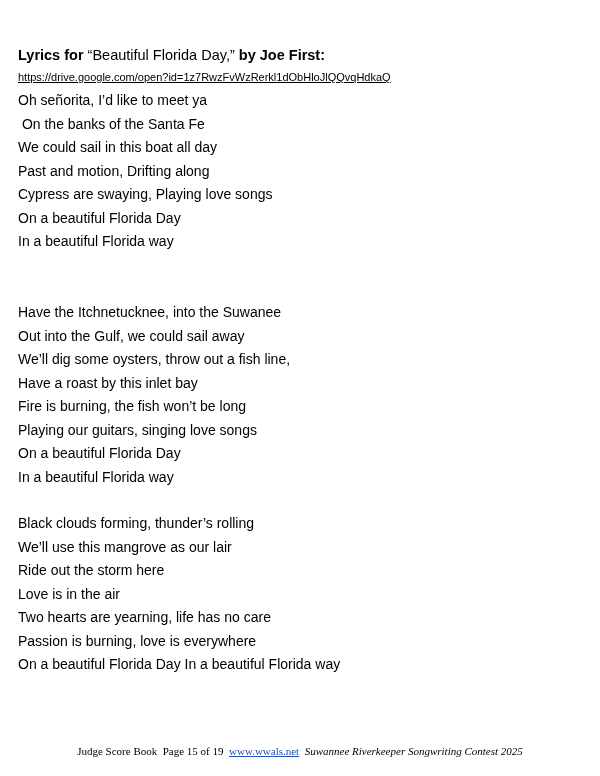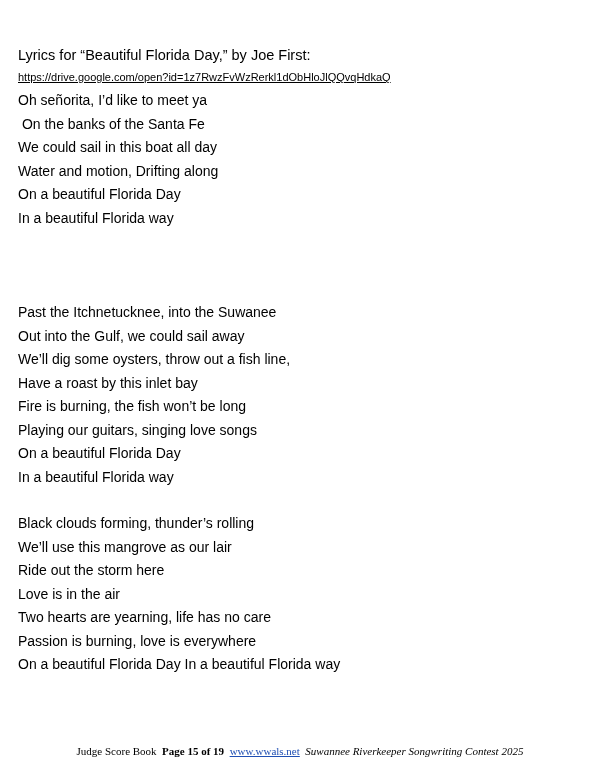--- a/index.html
+++ b/index.html
@@ -1,46 +1,47 @@
 <!DOCTYPE html>
 <html><head>
 <meta charset="utf-8">
 <style>
   html, body { margin: 0; padding: 0; background: #ffffff; }
   body { width: 600px; height: 776px; position: relative; overflow: hidden; font-family: "Liberation Sans", sans-serif; color: #000; }
   .title { position: absolute; left: 18px; top: 46px; font-size: 14.5px; line-height: 18px; white-space: nowrap; }
-  .title b { font-weight: normal; }
+  .title b { font-weight: bold; }
   .url { position: absolute; left: 18px; top: 70px; font-size: 11px; line-height: 14px; color: #000; text-decoration: underline; white-space: nowrap; }
   .stanza { position: absolute; left: 18px; }
   .line { font-size: 14px; line-height: 23.5px; height: 23.5px; white-space: pre; }
   .s1 { top: 89px; }
   .s2 { top: 301px; }
   .s3 { top: 512px; }
   .footer { position: absolute; left: 0; width: 600px; top: 744px; text-align: center; font-family: "Liberation Serif", serif; font-size: 11px; line-height: 14px; white-space: nowrap; }
-  .footer .pg { font-weight: bold; }
+  .footer .pg { font-weight: normal; }
   .footer a { color: #1f4fb3; text-decoration: underline; }
   .footer i { font-style: italic; }
 </style>
 </head>
 <body>
 
 <div class="title"><b>Lyrics for </b><span>“Beautiful Florida Day,”</span><b> by Joe First:</b></div>
 <a class="url">https://drive.google.com/open?id=1z7RwzFvWzRerkl1dObHloJlQQvqHdkaQ</a>
 
 <div class="stanza s1">
   <div class="line">Oh señorita, I’d like to meet ya</div>
   <div class="line"> On the banks of the Santa Fe</div>
   <div class="line">We could sail in this boat all day</div>
-  <div class="line">Water and motion, Drifting along</div>
+  <div class="line">Past and motion, Drifting along</div>
+  <div class="line">Cypress are swaying, Playing love songs</div>
   <div class="line">On a beautiful Florida Day</div>
   <div class="line">In a beautiful Florida way</div>
 </div>
 
 <div class="stanza s2">
-  <div class="line">Past the Itchnetucknee, into the Suwanee</div>
+  <div class="line">Have the Itchnetucknee, into the Suwanee</div>
   <div class="line">Out into the Gulf, we could sail away</div>
   <div class="line">We’ll dig some oysters, throw out a fish line,</div>
   <div class="line">Have a roast by this inlet bay</div>
   <div class="line">Fire is burning, the fish won’t be long</div>
   <div class="line">Playing our guitars, singing love songs</div>
   <div class="line">On a beautiful Florida Day</div>
   <div class="line">In a beautiful Florida way</div>
 </div>
 
 <div class="stanza s3">

